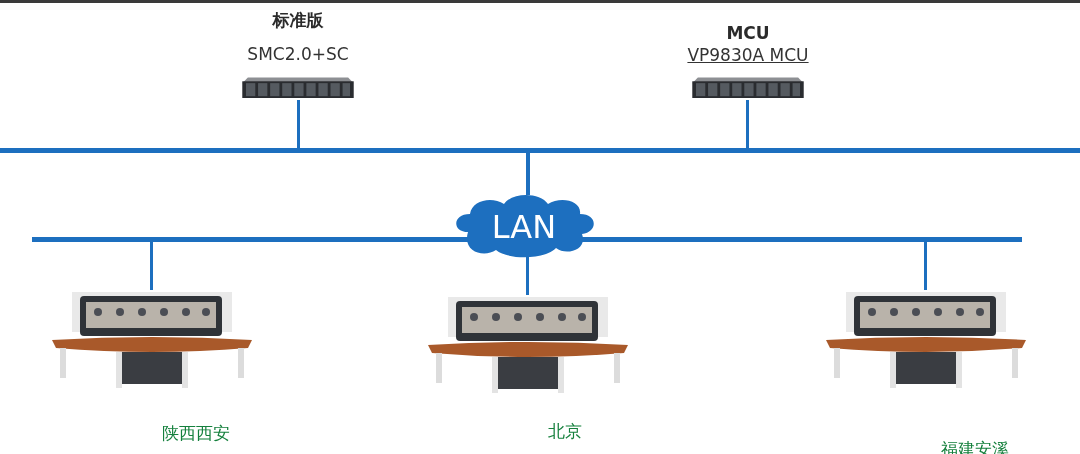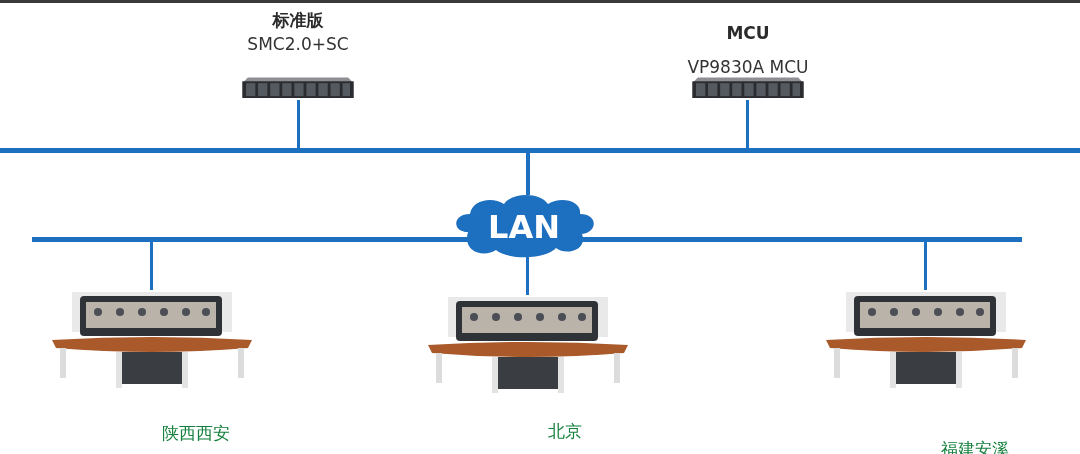--- a/index.html
+++ b/index.html
@@ -13,25 +13,25 @@
   .site-label{position:absolute;font-size:17px;color:#15803d;text-align:right;width:160px;}
   .room{position:absolute;width:200px;height:100px;}
 </style>
 </head>
 <body>
 
 <div class="topbar"></div>
 
 <div class="label" style="left:198px;top:9px;width:200px;">
   <div class="title">标准版</div>
-  <div class="sub" style="margin-top:2px;">SMC2.0+SC</div>
+  <div class="sub" style="margin-top:12px;">SMC2.0+SC</div>
 </div>
 <div class="label" style="left:648px;top:23px;width:200px;">
   <div class="title">MCU</div>
-  <div class="sub" style="margin-top:14px;">VP9830A MCU</div>
+  <div class="sub" style="margin-top:2px;text-decoration:underline;">VP9830A MCU</div>
 </div>
 
 <svg class="server" style="left:238px;top:72px;" viewBox="0 0 120 28">
   <polygon points="6,6 114,6 120,12 0,12" fill="#8d8f93"></polygon>
   <rect x="0" y="10" width="120" height="18" fill="#2a2c30"></rect>
   <g fill="#555a60">
     <rect x="4" y="12" width="10" height="14"></rect>
       <rect x="17" y="12" width="10" height="14"></rect>
     <rect x="30" y="12" width="10" height="14"></rect>
       <rect x="43" y="12" width="10" height="14"></rect>
@@ -63,21 +63,21 @@
 <div class="line" style="left:0;top:148px;width:1080px;height:5px;"></div>
 <div class="line" style="left:526px;top:150px;width:4px;height:45px;"></div>
 <div class="line" style="left:32px;top:237px;width:990px;height:5px;"></div>
 <div class="line" style="left:150px;top:240px;width:3px;height:50px;"></div>
 <div class="line" style="left:526px;top:240px;width:3px;height:55px;"></div>
 <div class="line" style="left:924px;top:240px;width:3px;height:50px;"></div>
 
 <svg style="position:absolute;left:448px;top:192px;width:152px;height:68px;" viewBox="0 0 152 68">
   <path d="M20,40 C4,40 4,22 22,22 C24,8 44,4 56,12 C64,0 92,0 100,12 C112,4 134,8 132,22 C150,22 150,40 134,42 C140,58 118,64 108,56 C96,68 60,68 48,58 C36,66 14,60 20,40 Z" fill="#1d6fbf"></path>
 </svg>
-<div class="label" style="left:448px;top:208px;width:152px;font-size:32px;color:#ffffff;font-weight:bold;">LAN</div>
+<div class="label" style="left:448px;top:208px;width:152px;font-size:32px;color:#ffffff;">LAN</div>
 
 <svg class="room" style="left:52px;top:290px;" viewBox="0 0 200 100">
   <rect x="20" y="2" width="160" height="40" fill="#e9e9e9"></rect>
   <rect x="28" y="6" width="142" height="40" rx="4" fill="#2f3338"></rect>
   <rect x="34" y="12" width="130" height="26" fill="#b9b3aa"></rect>
   <g fill="#4b4e55">
       <circle cx="46" cy="22" r="4"></circle>
       <circle cx="68" cy="22" r="4"></circle>
       <circle cx="90" cy="22" r="4"></circle>
       <circle cx="112" cy="22" r="4"></circle>

